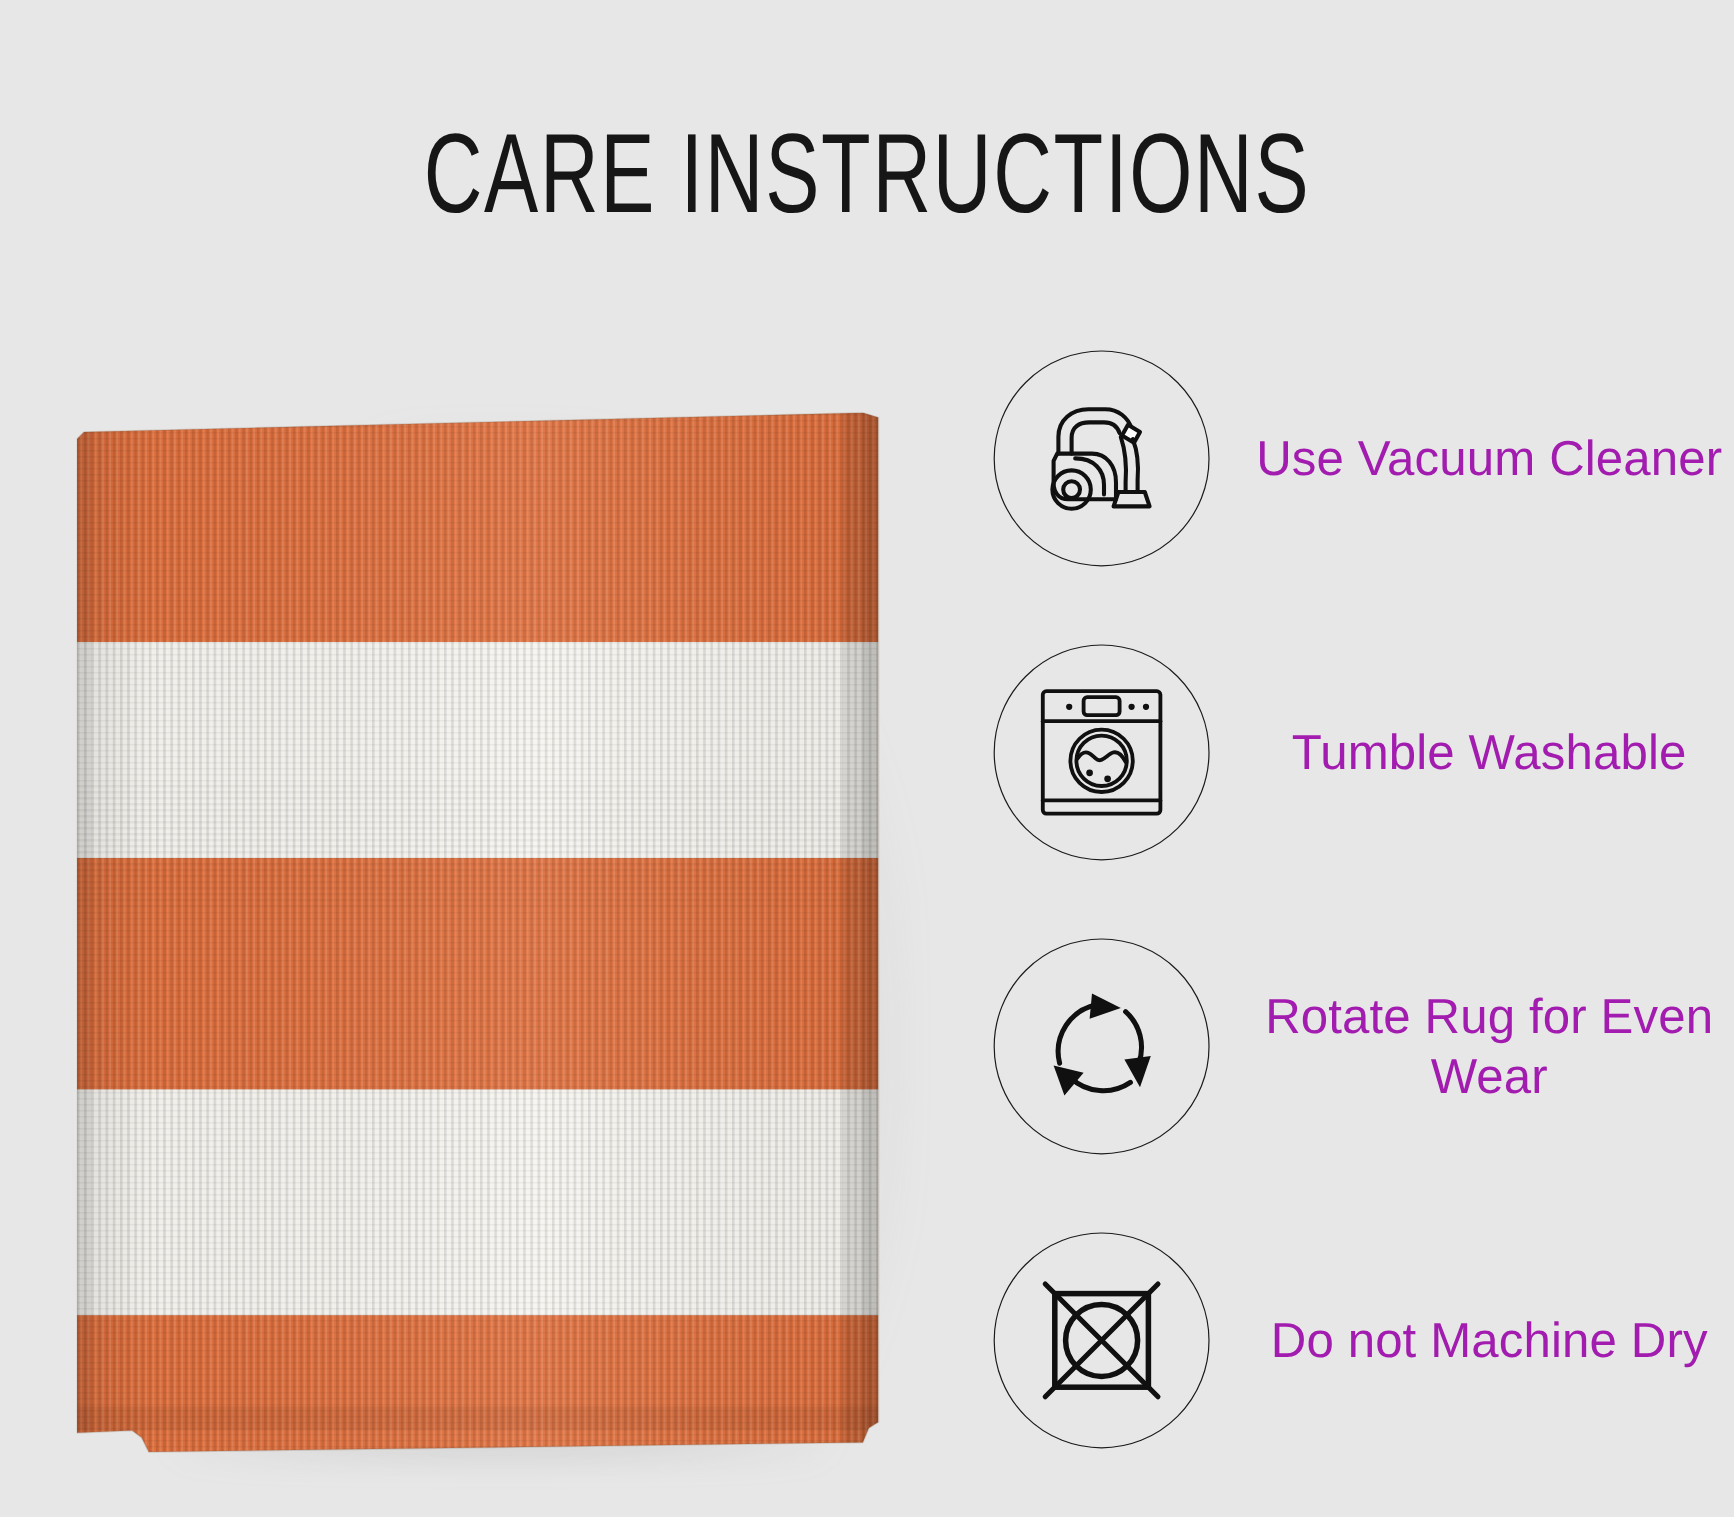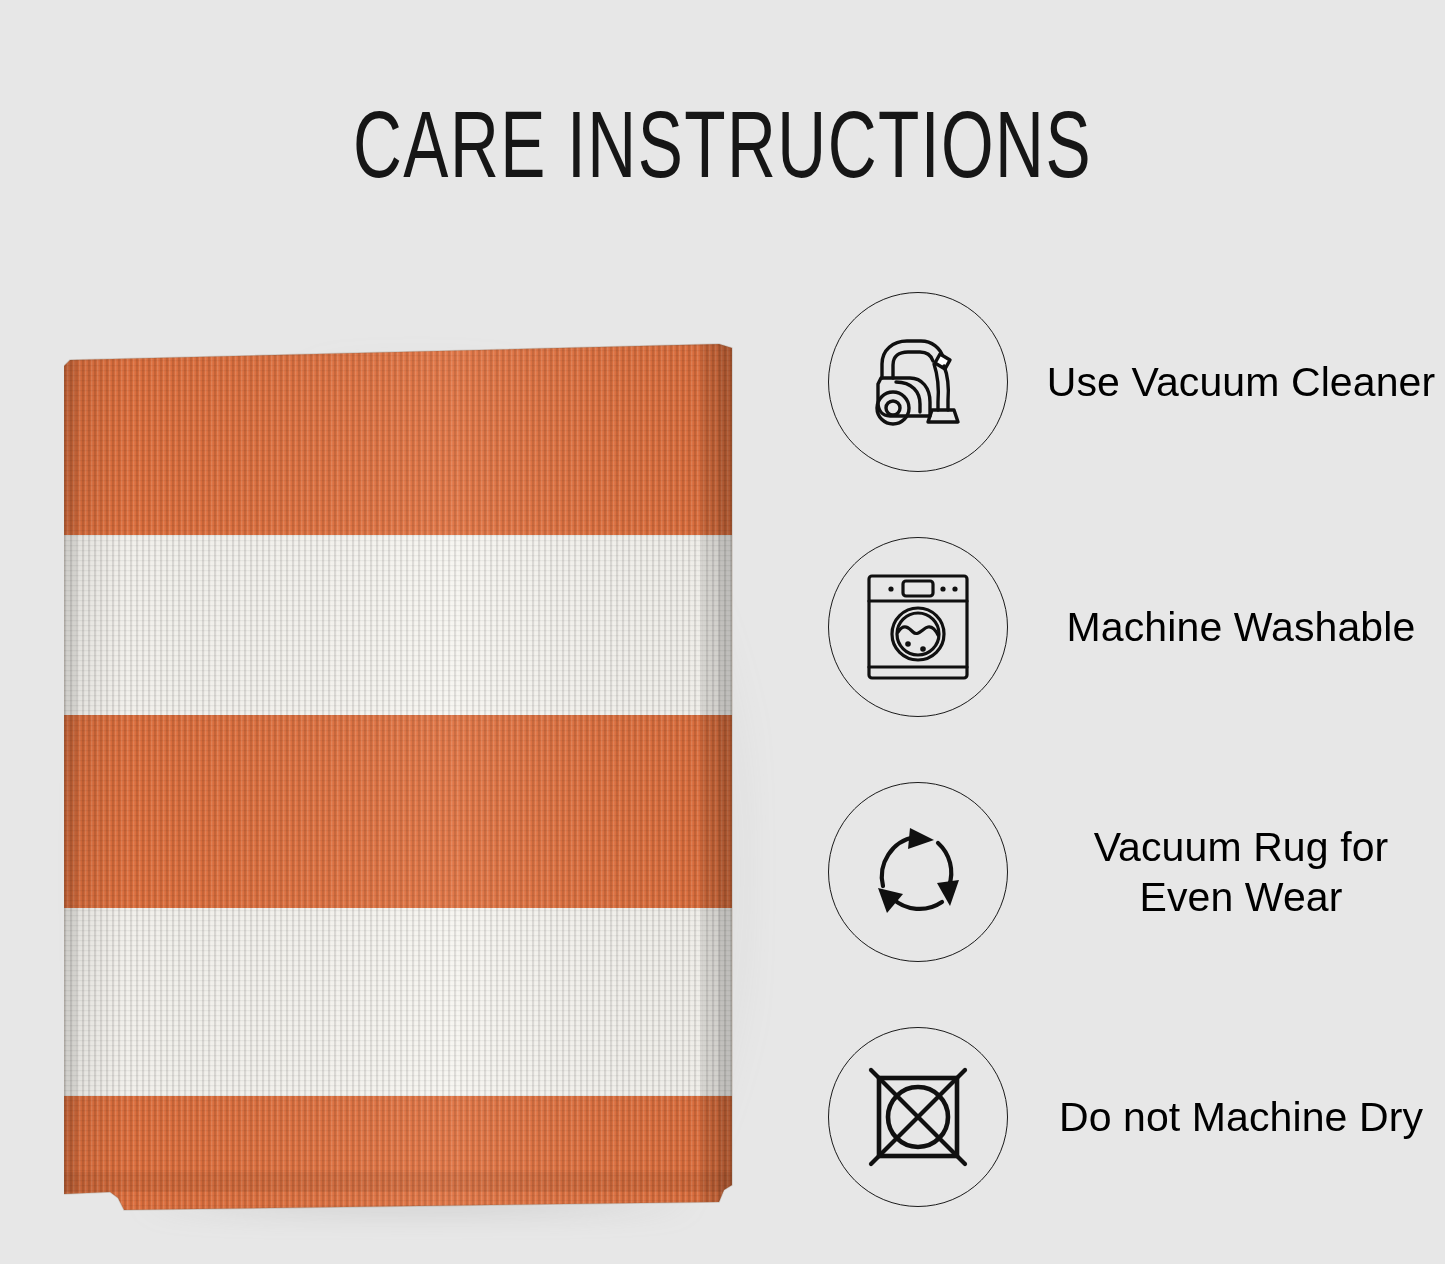--- a/index.html
+++ b/index.html
@@ -89,21 +89,21 @@
     left: 222px;
     top: 0;
     width: 398px;
     height: 180px;
     display: flex;
     align-items: center;
     justify-content: center;
     text-align: center;
     font-size: 41px;
     font-weight: 400;
-    color: #000000;
+    color: #a21caf;
     line-height: 1.22;
     letter-spacing: 0.1px;
   }
 </style>
 </head>
 <body>
 
 <div id="page-title">CARE  INSTRUCTIONS</div>
 
 <div id="rug-figure">
@@ -214,21 +214,21 @@
 
         <circle cx="55" cy="64" r="26"></circle>
         <circle cx="55" cy="64" r="21"></circle>
 
         <path d="M 35,62 C 41,53 46,58 50,62 C 55,67 60,58 65,57 C 70,56 73,61 75,65"></path>
 
         <circle cx="45" cy="74" r="2.8" fill="#101010" stroke="none"></circle>
         <circle cx="60" cy="79" r="2.8" fill="#101010" stroke="none"></circle>
       </svg>
     </div>
-    <div class="instruction-label">Machine Washable</div>
+    <div class="instruction-label">Tumble Washable</div>
   </div>
 
   <div class="instruction-row">
     <div class="icon-badge">
       <svg width="112" height="112" viewBox="0 0 112 112" xmlns="http://www.w3.org/2000/svg">
         <g fill="none" stroke="#101010" stroke-width="4.2" stroke-linecap="round">
 
           <path d="M 21,70 A 40 40 0 0 1 53,21"></path>
 
           <path d="M 76,27 A 40 40 0 0 1 87,70"></path>
@@ -238,21 +238,21 @@
         <g fill="#101010">
 
           <path d="M 48,12 L 72,24 L 46,33 Z"></path>
 
           <path d="M 97,64 L 88,90 L 75,67 Z"></path>
 
           <path d="M 16,72 L 41,78 L 25,97 Z"></path>
         </g>
       </svg>
     </div>
-    <div class="instruction-label">Vacuum Rug for Even Wear</div>
+    <div class="instruction-label">Rotate Rug for Even Wear</div>
   </div>
 
   <div class="instruction-row">
     <div class="icon-badge">
       <svg width="110" height="110" viewBox="0 0 110 110" xmlns="http://www.w3.org/2000/svg" fill="none" stroke="#101010" stroke-linecap="round">
 
         <rect x="16" y="16" width="78" height="78" stroke-width="4.6"></rect>
 
         <circle cx="55" cy="55" r="30" stroke-width="4.6"></circle>
 

